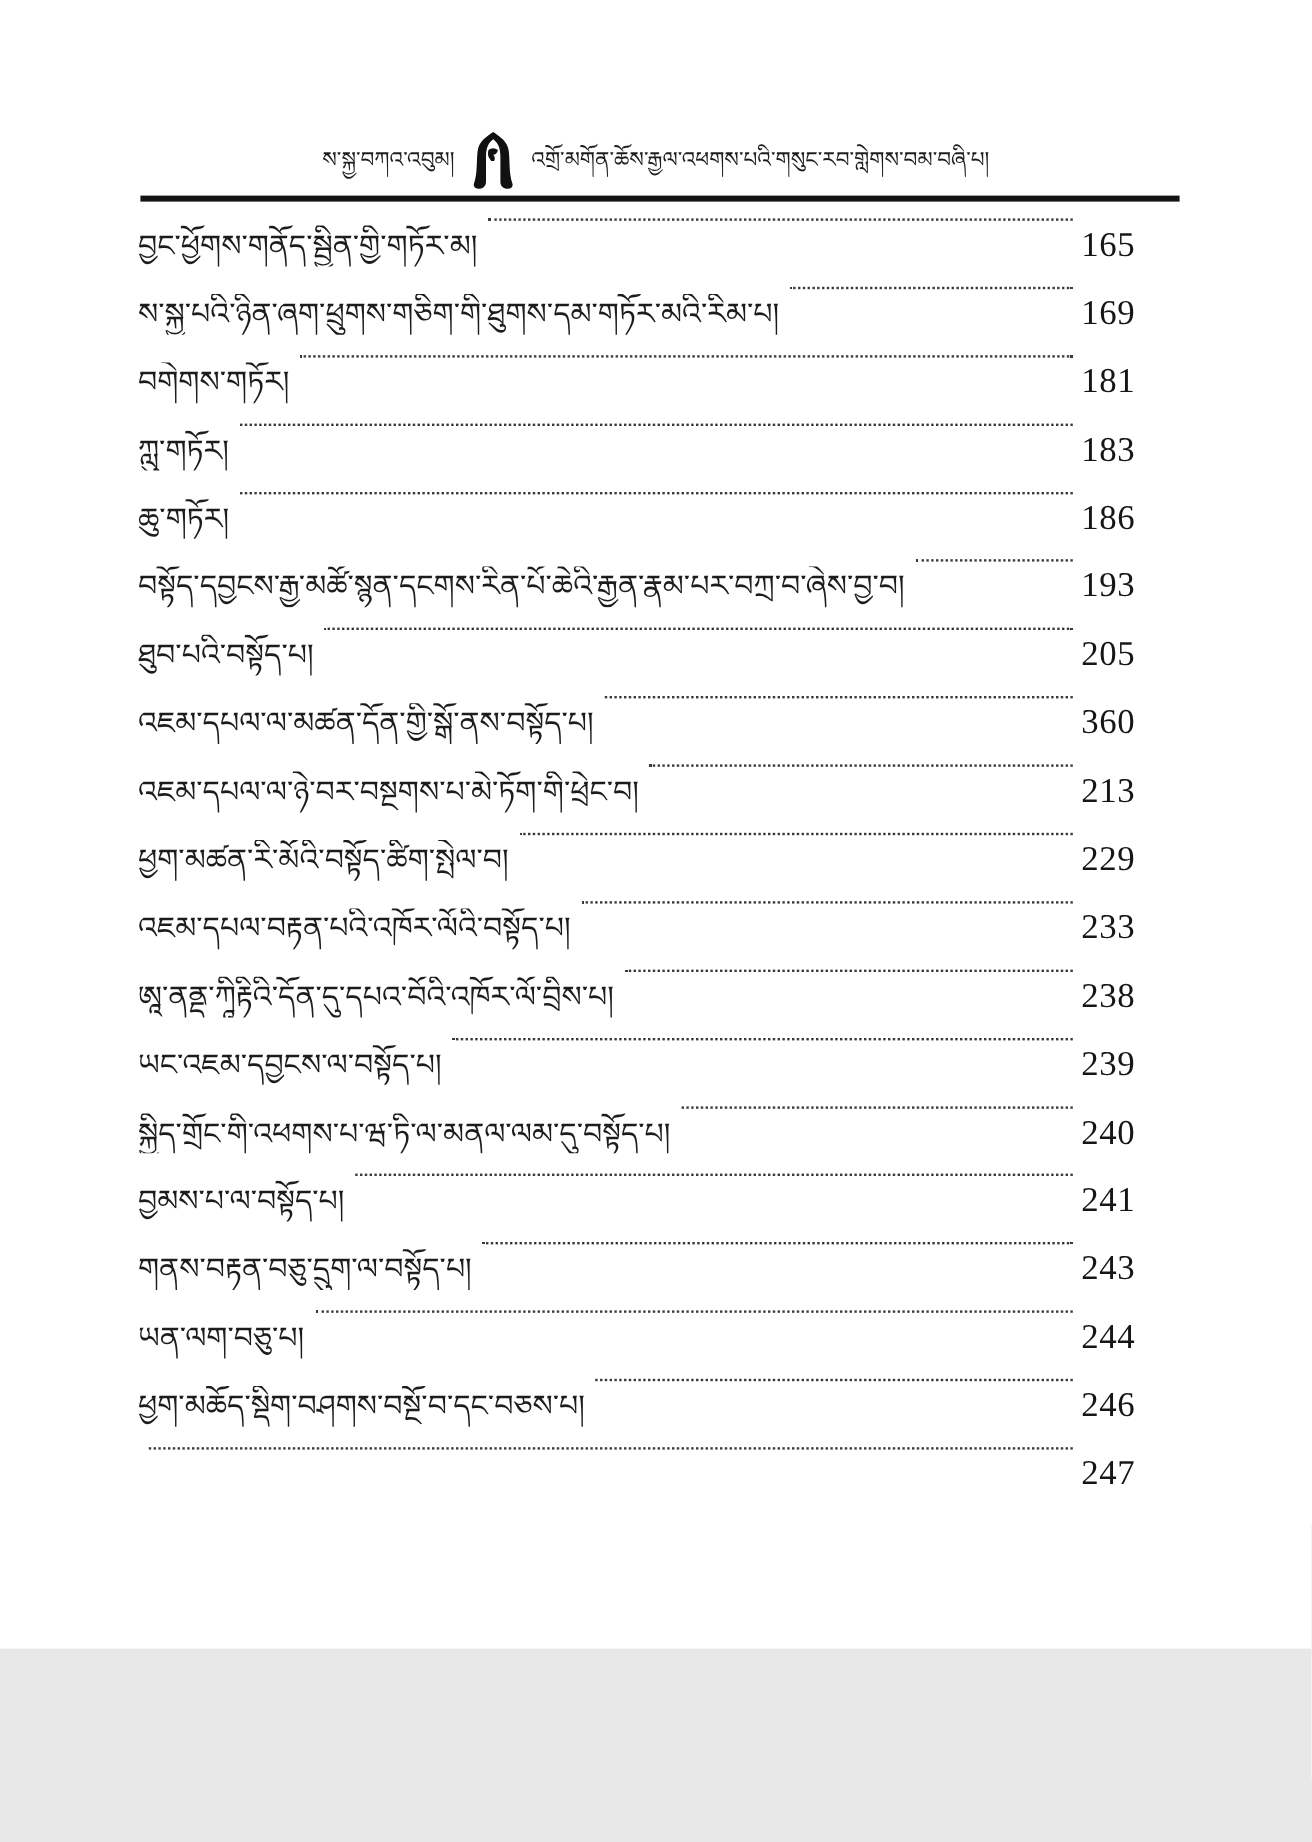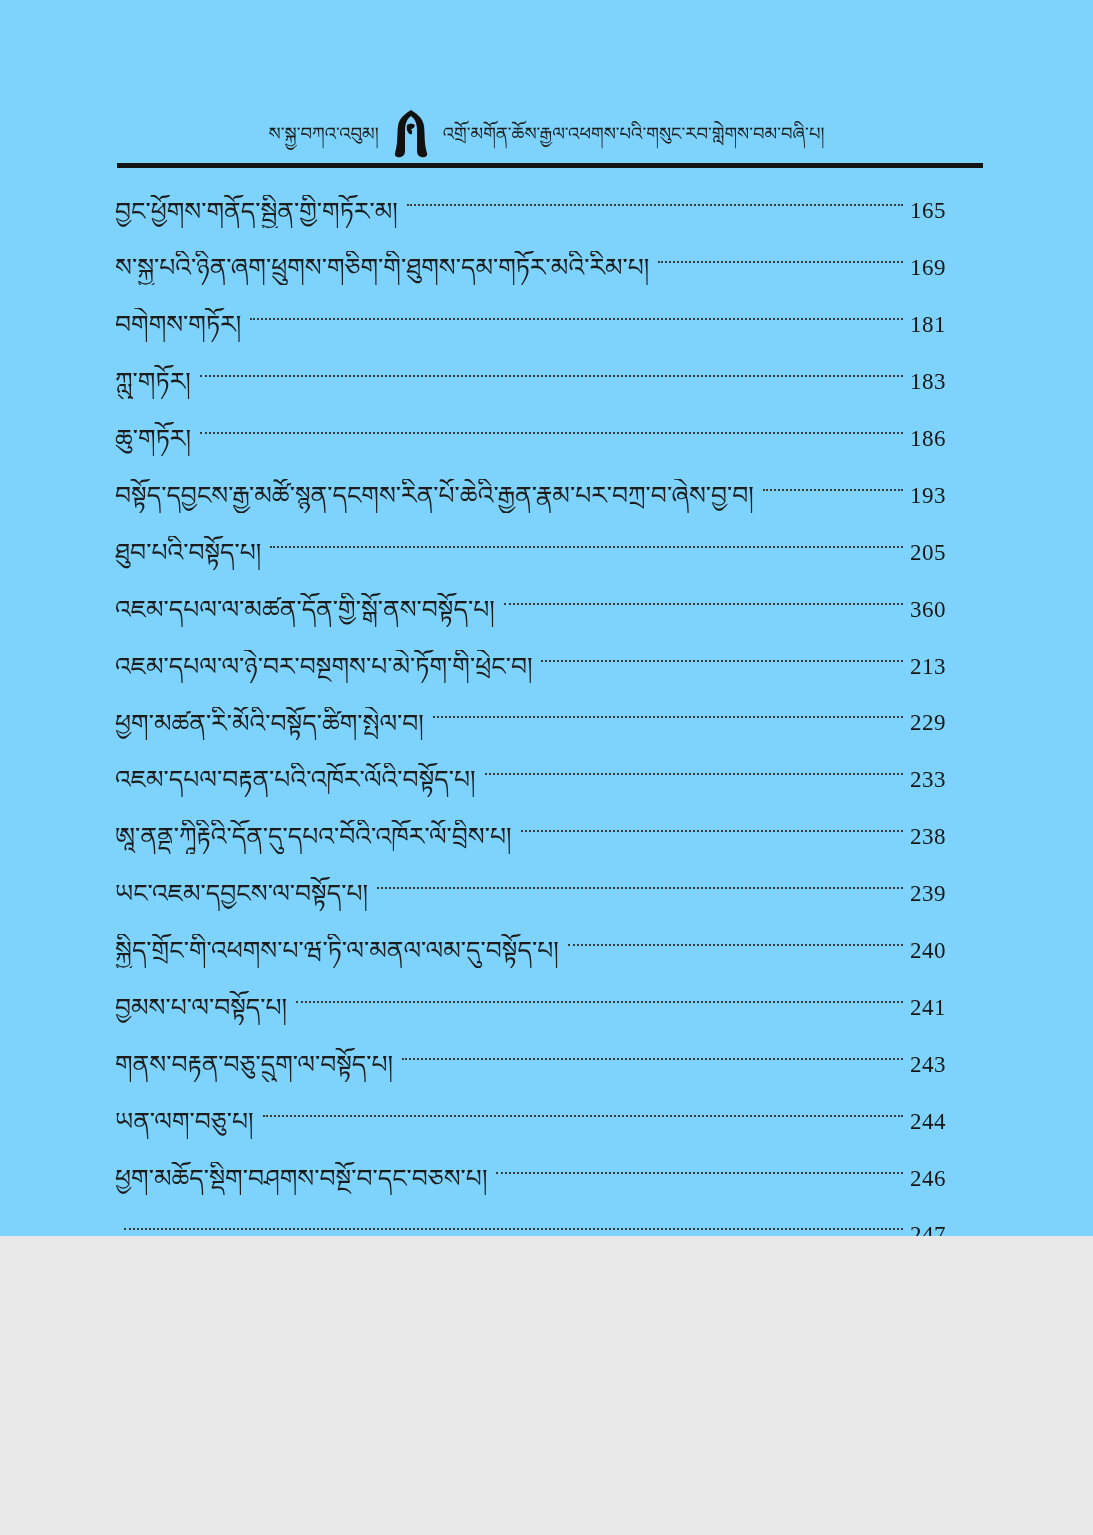--- a/index.html
+++ b/index.html
@@ -1,19 +1,19 @@
 <!DOCTYPE html>
 <html><head>
 <meta charset="utf-8">
 <style>
   html,body{margin:0;padding:0;background:#e8e8e8;}
   .page{
     position:relative;
-    width:1093px;height:1236px;
-    background:#7dd3fc;
+    width:1093px;height:1374px;
+    background:#ffffff;
     margin:0 auto;
     overflow:hidden;
     font-family:"DejaVu Sans",sans-serif;
     color:#1c1c1c;
   }
   
   .header{
     position:absolute;top:106px;left:0;right:0;height:56px;
     display:flex;justify-content:center;align-items:center;gap:13px;
   }
@@ -23,37 +23,37 @@
   .ornament{width:38px;height:50px;flex:0 0 auto;}
   .rule{
     position:absolute;top:163px;left:117px;width:866px;height:5px;
     background:#141414;
   }
   
   .toc{
     position:absolute;top:178px;left:115px;right:147px;
   }
   .row{
-    display:flex;align-items:center;height:56.9px;box-sizing:border-box;
+    display:flex;align-items:flex-start;height:56.9px;box-sizing:border-box;
     padding-top:10px;
   }
   .row .title{
     font-size:25px;line-height:1.35;white-space:nowrap;
     flex:0 1 auto;overflow:hidden;color:#1c1c1c;
   }
   .row .leader{
     flex:1 1 16px;min-width:16px;height:0;
     border-bottom:2.6px dotted #3a3a3a;
     transform:translateY(-6px);
     margin:0 7px 0 9px;
   }
   .row .page-num{
     flex:0 0 auto;
     font-family:"Liberation Serif","DejaVu Serif",serif;
-    font-size:23px;letter-spacing:.5px;color:#161616;
+    font-size:29px;letter-spacing:.5px;color:#161616;
   }
   
   .footer{
     position:absolute;left:119px;top:1405px;
     font-family:"Liberation Serif","DejaVu Serif",serif;
     font-size:23px;color:#222;letter-spacing:1px;
   }
 </style>
 </head>
 <body>

